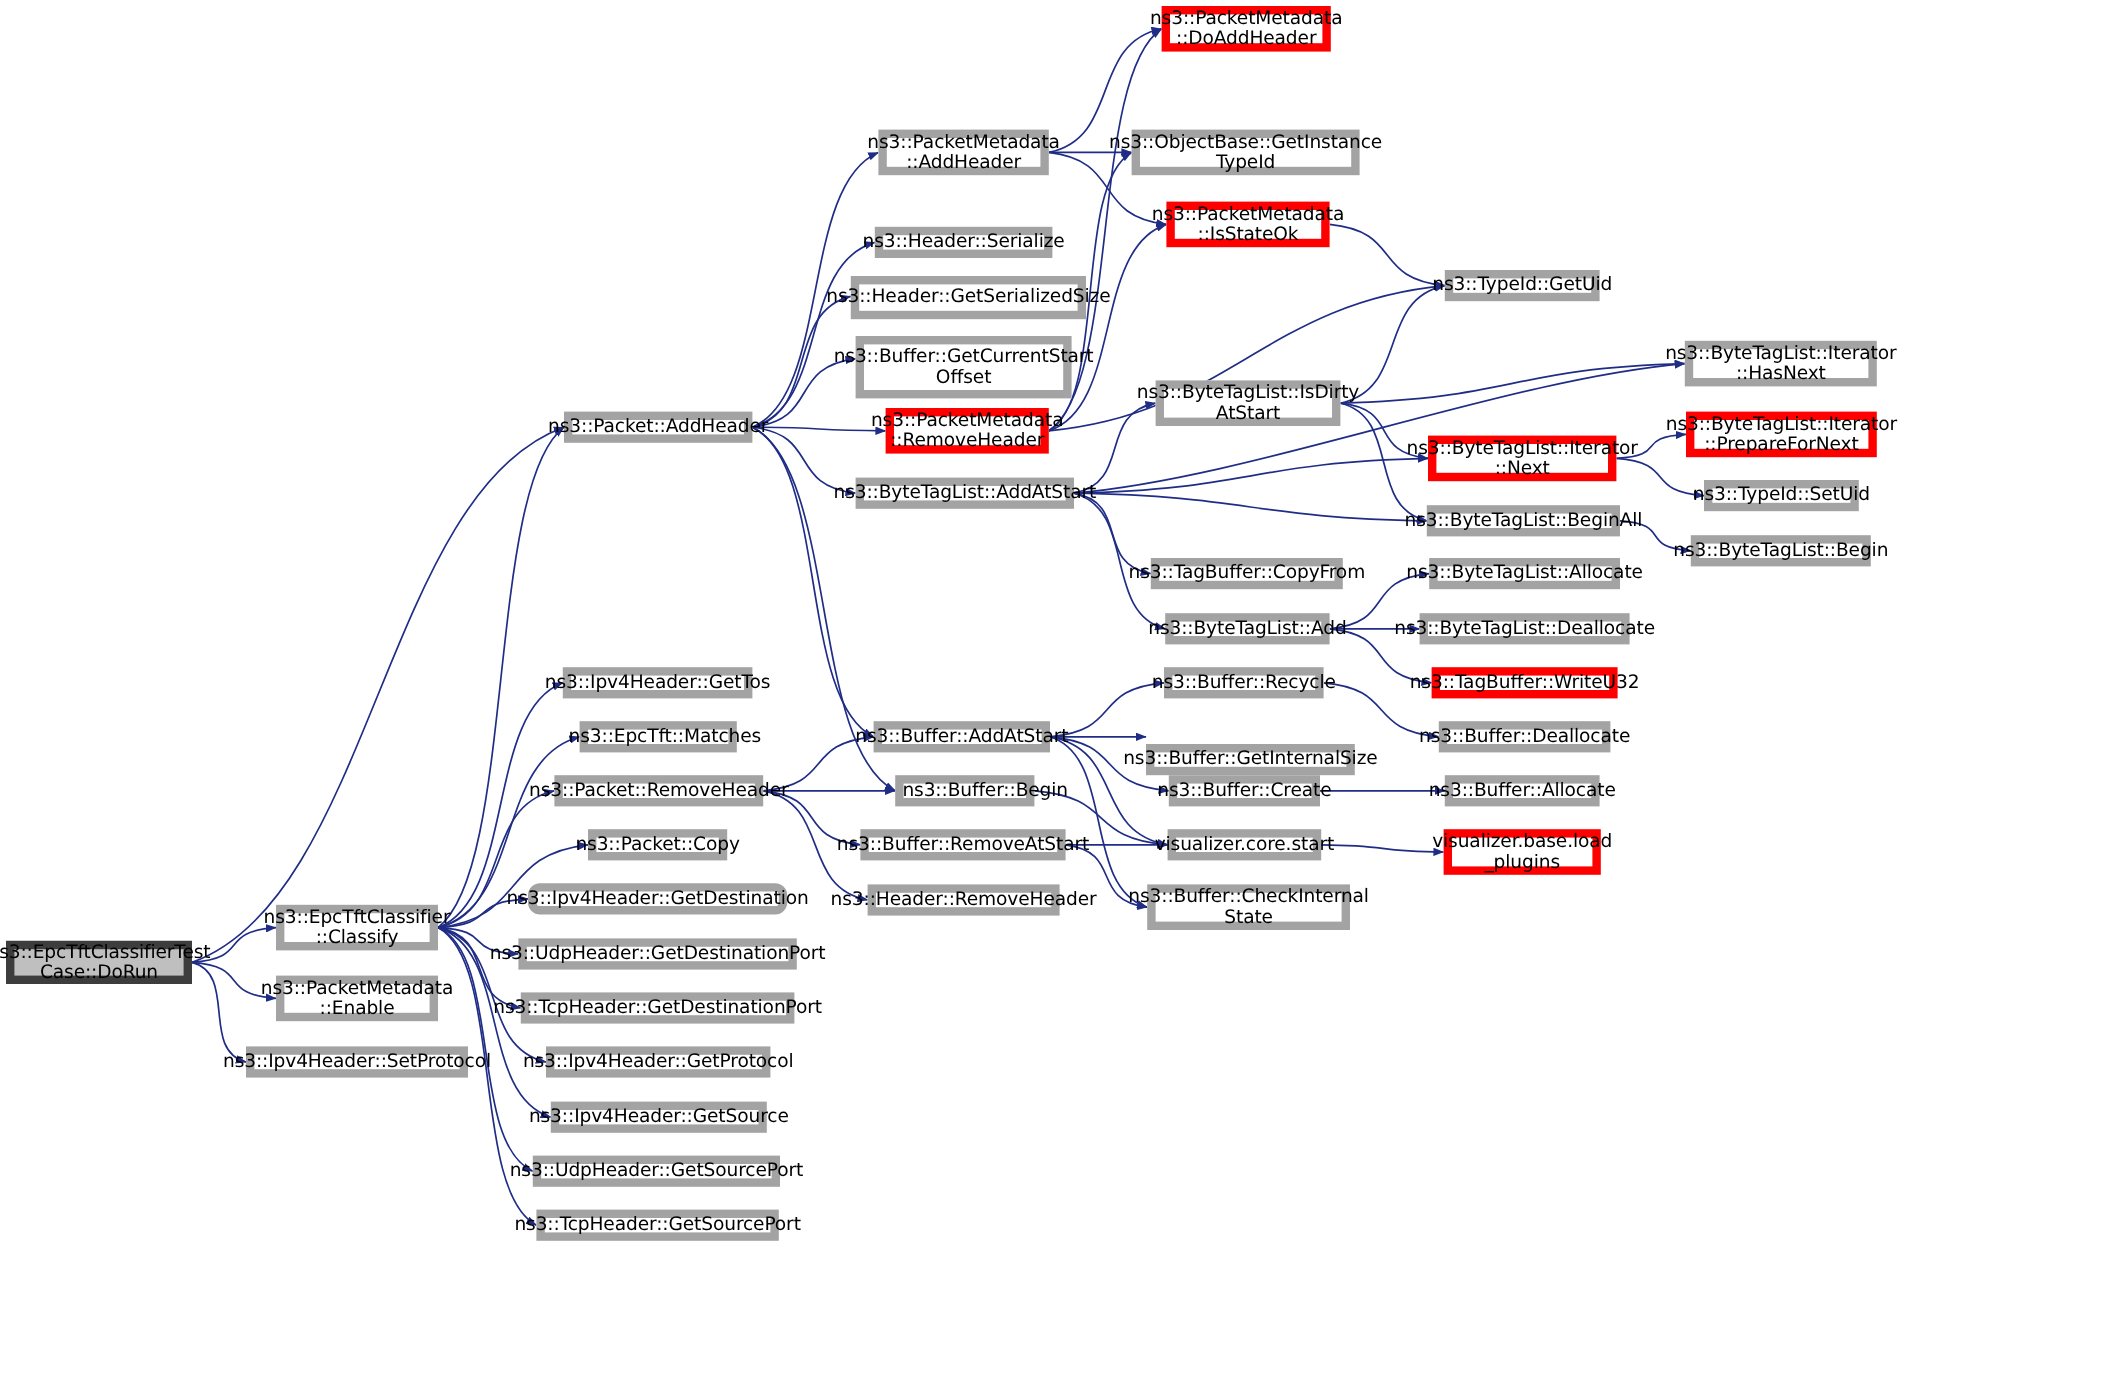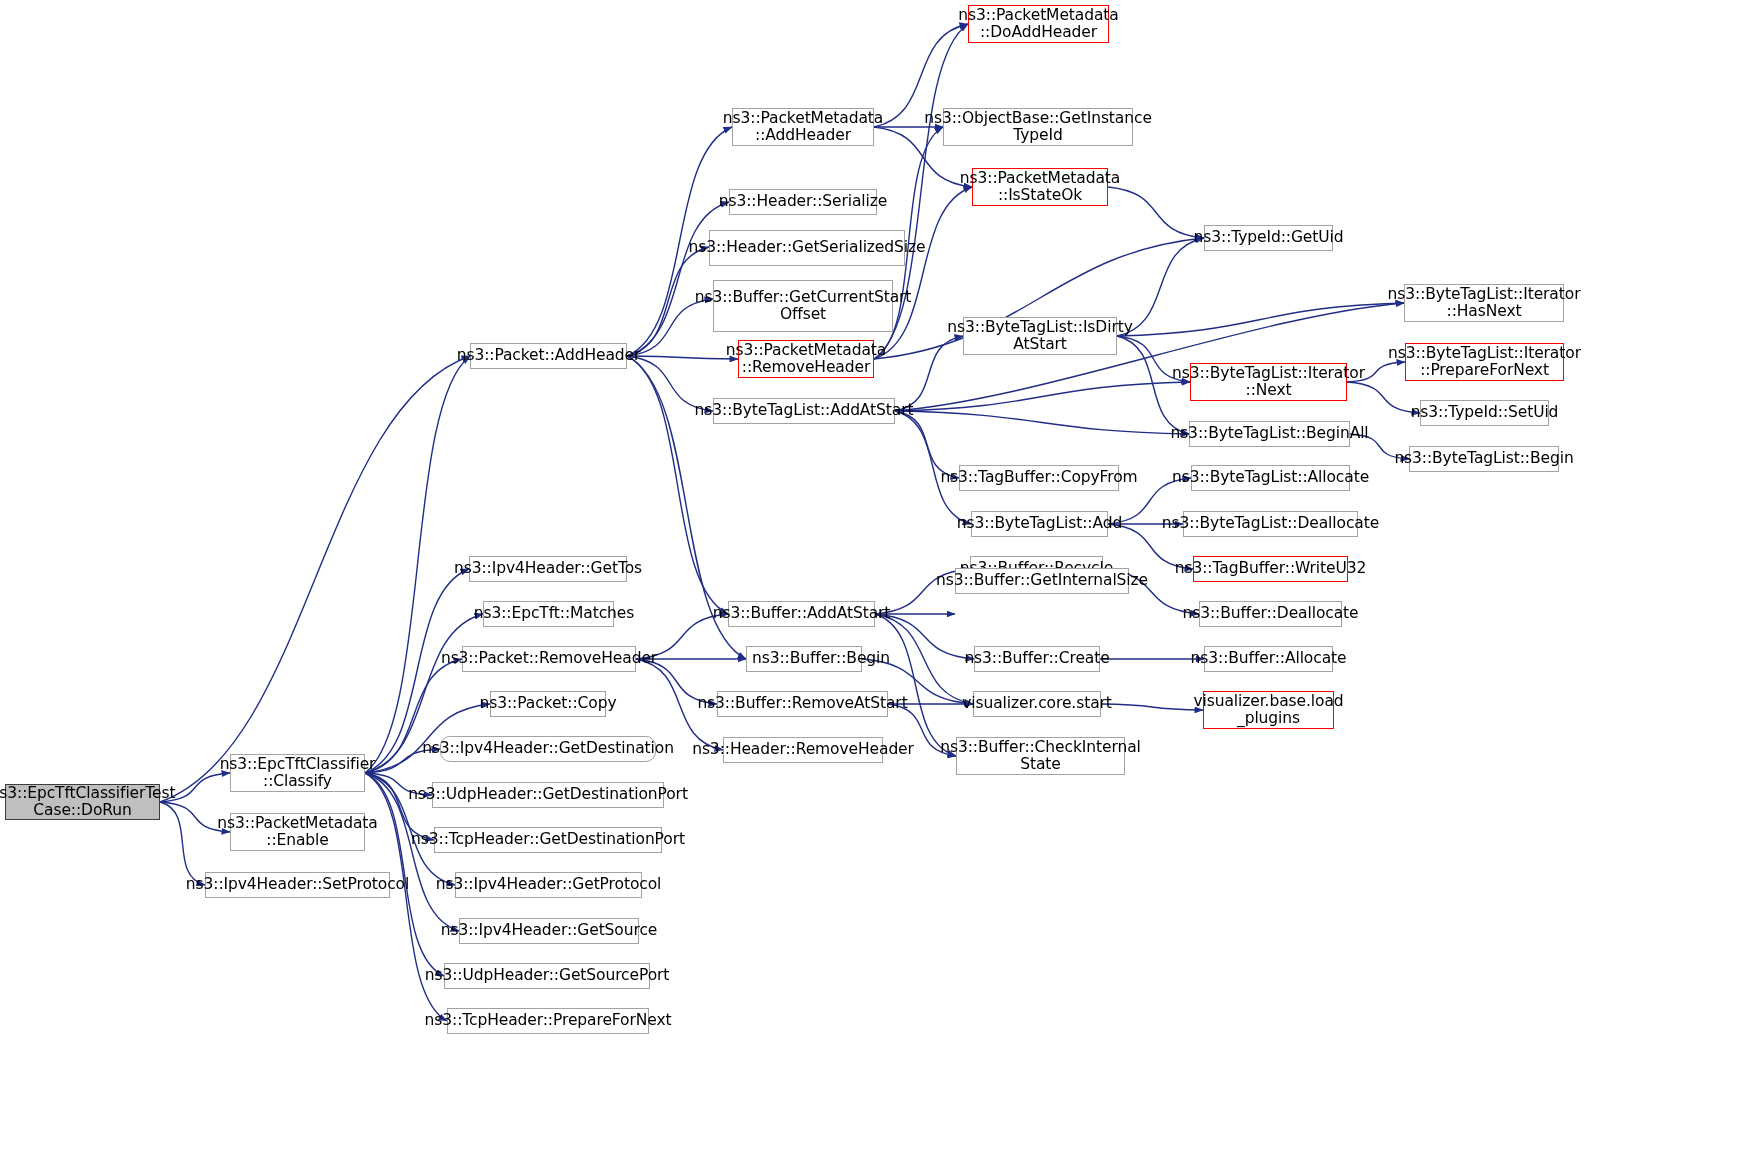--- a/index.html
+++ b/index.html
@@ -23,21 +23,21 @@
     pointer-events: none;
   }
   .node {
     position: absolute;
     box-sizing: border-box;
     display: flex;
     align-items: center;
     justify-content: center;
     text-align: center;
     background: #ffffff;
-    border: 1px solid #a3a3a3;
+    border: 7px solid #a3a3a3;
     color: #000000;
     font-size: 15.5px;
     line-height: 1.12;
     letter-spacing: -0.1px;
     white-space: pre-line;
     padding: 0 3px;
     z-index: 5;
   }
   .node.red {
     border-color: #ff0000;
@@ -135,21 +135,21 @@
       <div class="node" style="left: 469px; top: 556px; width: 158px; height: 26px;">ns3::Ipv4Header::GetTos</div>
       <div class="node" style="left: 483px; top: 601px; width: 131px; height: 26px; padding-left: 14px;">ns3::EpcTft::Matches</div>
       <div class="node" style="left: 462px; top: 646px; width: 174px; height: 26px;">ns3::Packet::RemoveHeader</div>
       <div class="node" style="left: 490px; top: 691px; width: 116px; height: 26px;">ns3::Packet::Copy</div>
       <div class="node" style="left: 440px; top: 736px; width: 216px; height: 26px; border-radius: 10px;">ns3::Ipv4Header::GetDestination</div>
       <div class="node" style="left: 432px; top: 782px; width: 232px; height: 26px;">ns3::UdpHeader::GetDestinationPort</div>
       <div class="node" style="left: 434px; top: 827px; width: 228px; height: 26px;">ns3::TcpHeader::GetDestinationPort</div>
       <div class="node" style="left: 455px; top: 872px; width: 187px; height: 26px;">ns3::Ipv4Header::GetProtocol</div>
       <div class="node" style="left: 459px; top: 918px; width: 180px; height: 26px;">ns3::Ipv4Header::GetSource</div>
       <div class="node" style="left: 444px; top: 963px; width: 206px; height: 26px;">ns3::UdpHeader::GetSourcePort</div>
-      <div class="node" style="left: 447px; top: 1008px; width: 202px; height: 26px;">ns3::TcpHeader::PrepareForNext</div>
+      <div class="node" style="left: 447px; top: 1008px; width: 202px; height: 26px;">ns3::TcpHeader::GetSourcePort</div>
       <div class="node" style="left: 732px; top: 108px; width: 142px; height: 38px;">ns3::PacketMetadata
 ::AddHeader</div>
       <div class="node" style="left: 729px; top: 189px; width: 148px; height: 26px;">ns3::Header::Serialize</div>
       <div class="node" style="left: 709px; top: 230px; width: 196px; height: 36px;">ns3::Header::GetSerializedSize</div>
       <div class="node" style="left: 713px; top: 280px; width: 180px; height: 52px;">ns3::Buffer::GetCurrentStart
 Offset</div>
       <div class="node red" style="left: 738px; top: 340px; width: 136px; height: 38px;">ns3::PacketMetadata
 ::RemoveHeader</div>
       <div class="node" style="left: 713px; top: 398px; width: 182px; height: 26px;">ns3::ByteTagList::AddAtStart</div>
       <div class="node" style="left: 728px; top: 601px; width: 147px; height: 26px;">ns3::Buffer::AddAtStart</div>
@@ -160,21 +160,21 @@
 ::DoAddHeader</div>
       <div class="node" style="left: 943px; top: 108px; width: 190px; height: 38px;">ns3::ObjectBase::GetInstance
 TypeId</div>
       <div class="node red" style="left: 972px; top: 168px; width: 136px; height: 38px;">ns3::PacketMetadata
 ::IsStateOk</div>
       <div class="node" style="left: 963px; top: 317px; width: 154px; height: 38px;">ns3::ByteTagList::IsDirty
 AtStart</div>
       <div class="node" style="left: 959px; top: 465px; width: 160px; height: 26px;">ns3::TagBuffer::CopyFrom</div>
       <div class="node" style="left: 971px; top: 511px; width: 137px; height: 26px;">ns3::ByteTagList::Add</div>
       <div class="node" style="left: 970px; top: 556px; width: 133px; height: 26px;">ns3::Buffer::Recycle</div>
-      <div class="node" style="left: 955px; top: 568px; width: 174px; height: 26px;">ns3::Buffer::GetInternalSize</div>
+      <div class="node" style="left: 955px; top: 620px; width: 174px; height: 26px;">ns3::Buffer::GetInternalSize</div>
       <div class="node" style="left: 974px; top: 646px; width: 126px; height: 26px;">ns3::Buffer::Create</div>
       <div class="node" style="left: 973px; top: 691px; width: 128px; height: 26px;">visualizer.core.start</div>
       <div class="node" style="left: 956px; top: 737px; width: 169px; height: 38px;">ns3::Buffer::CheckInternal
 State</div>
       <div class="node" style="left: 1204px; top: 225px; width: 129px; height: 26px;">ns3::TypeId::GetUid</div>
       <div class="node red" style="left: 1190px; top: 363px; width: 157px; height: 38px;">ns3::ByteTagList::Iterator
 ::Next</div>
       <div class="node" style="left: 1189px; top: 421px; width: 161px; height: 26px;">ns3::ByteTagList::BeginAll</div>
       <div class="node" style="left: 1191px; top: 465px; width: 159px; height: 26px;">ns3::ByteTagList::Allocate</div>
       <div class="node" style="left: 1183px; top: 511px; width: 175px; height: 26px;">ns3::ByteTagList::Deallocate</div>

